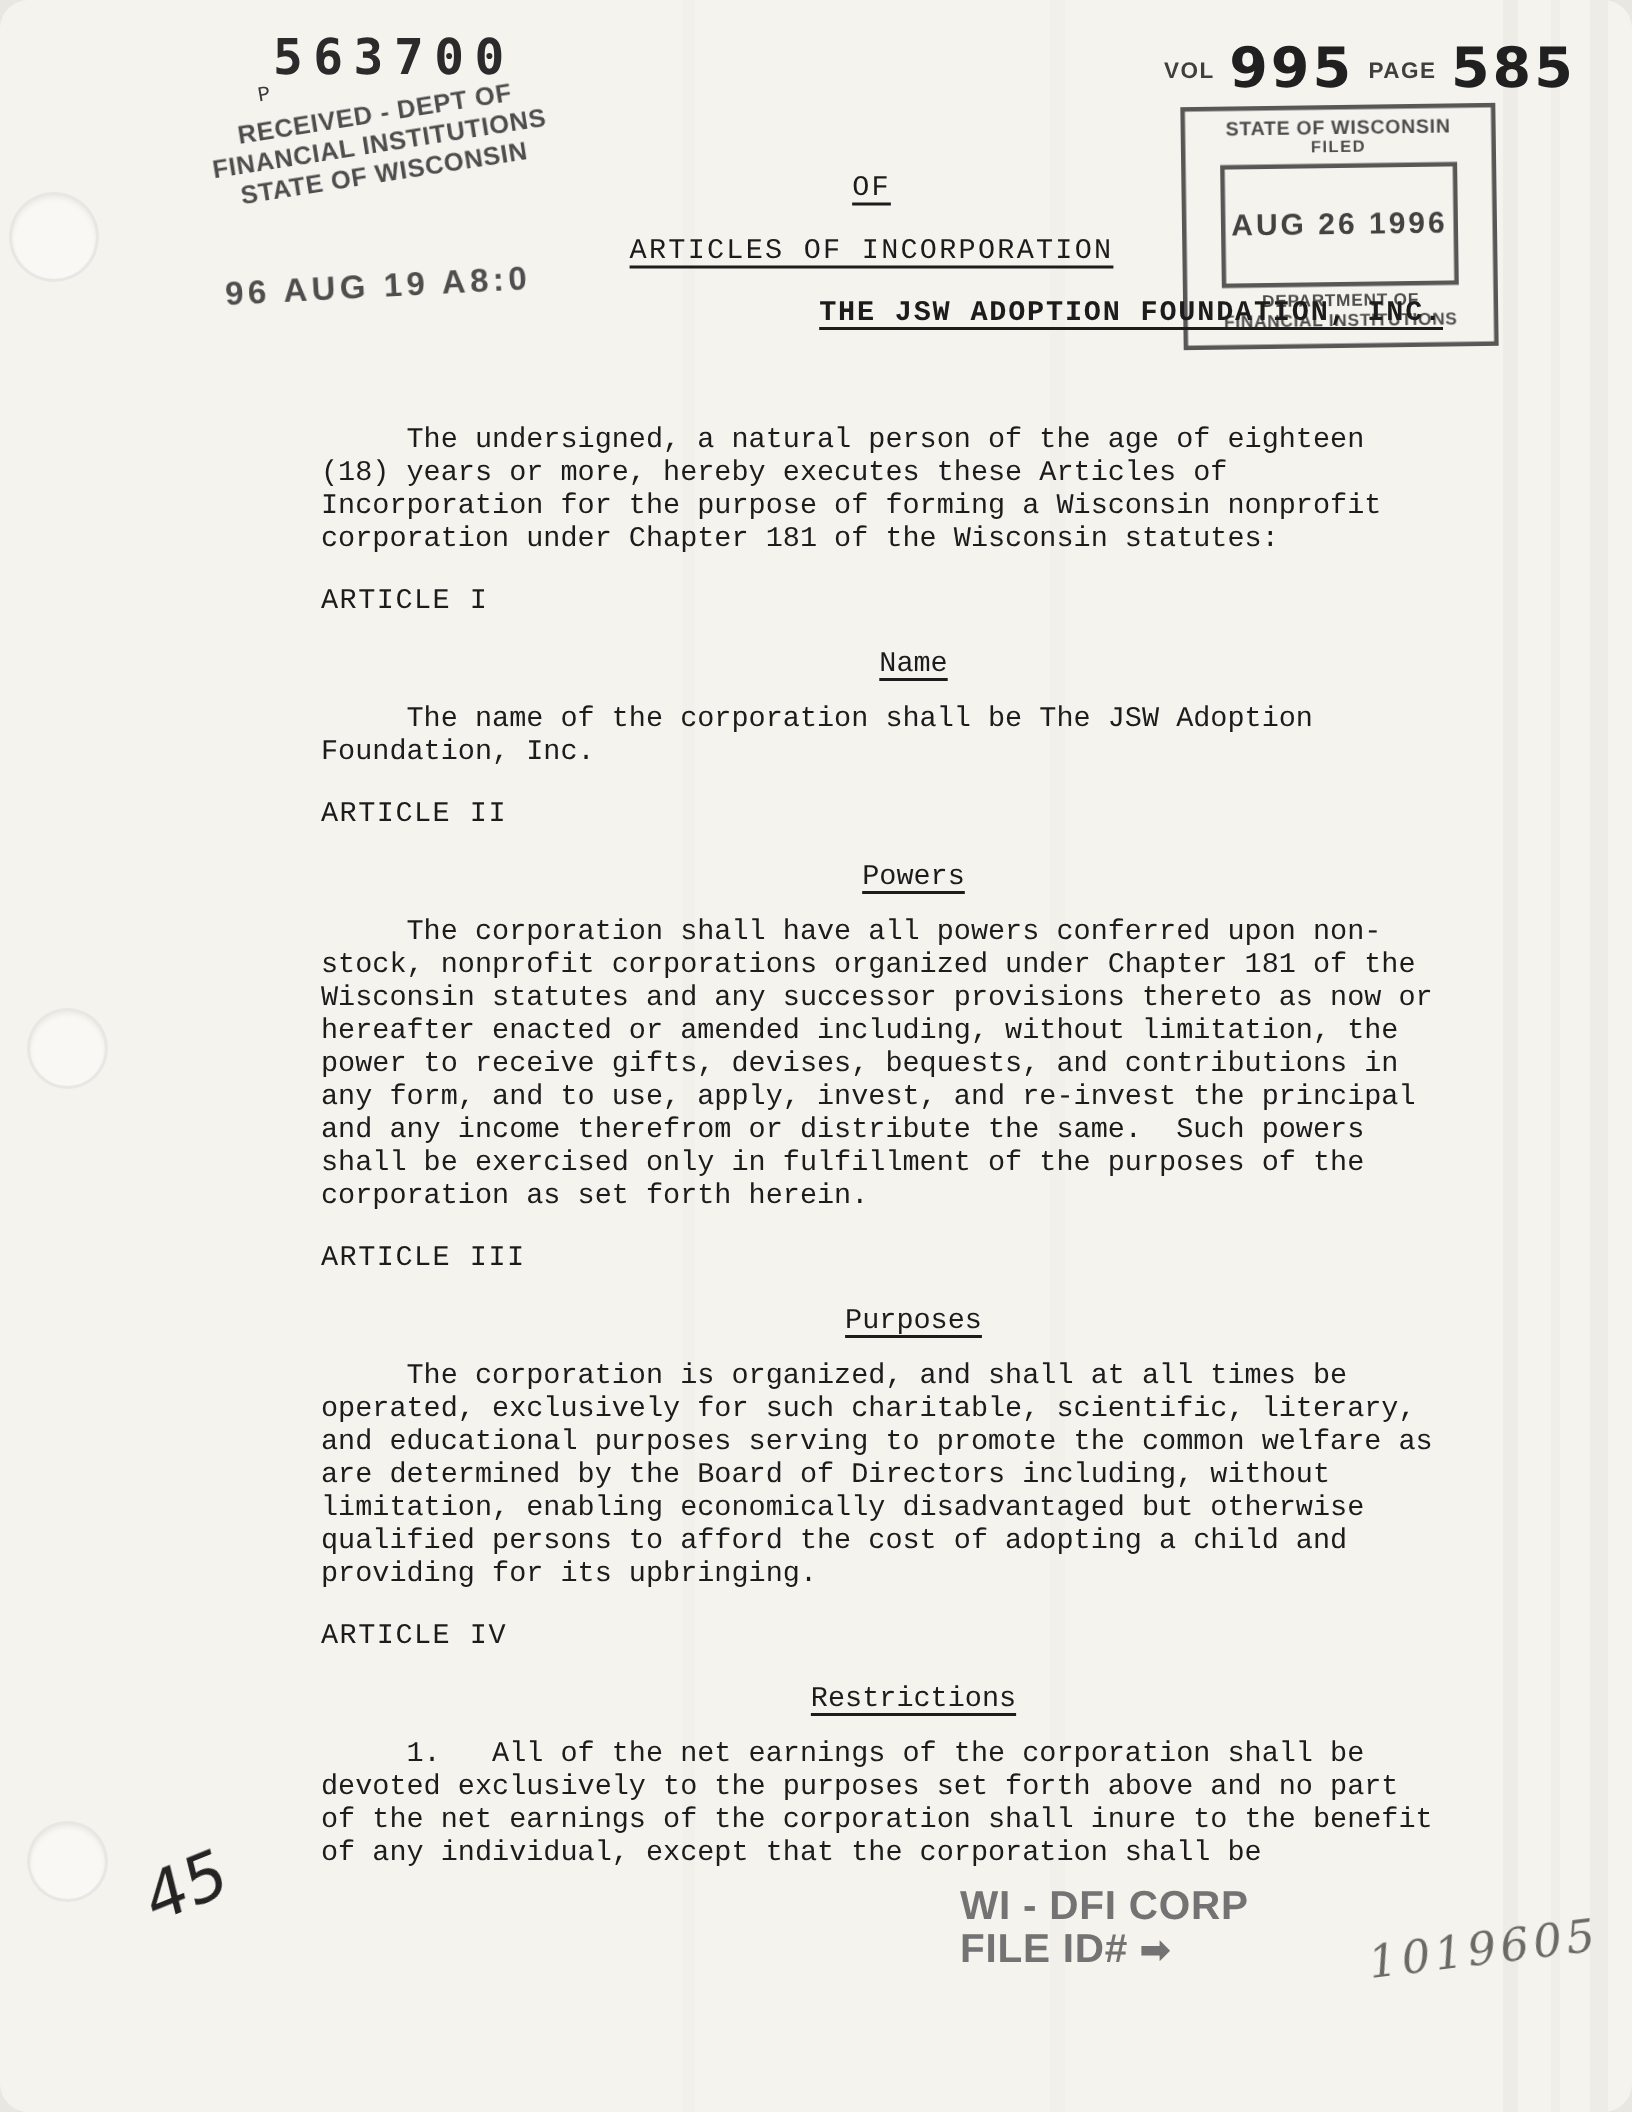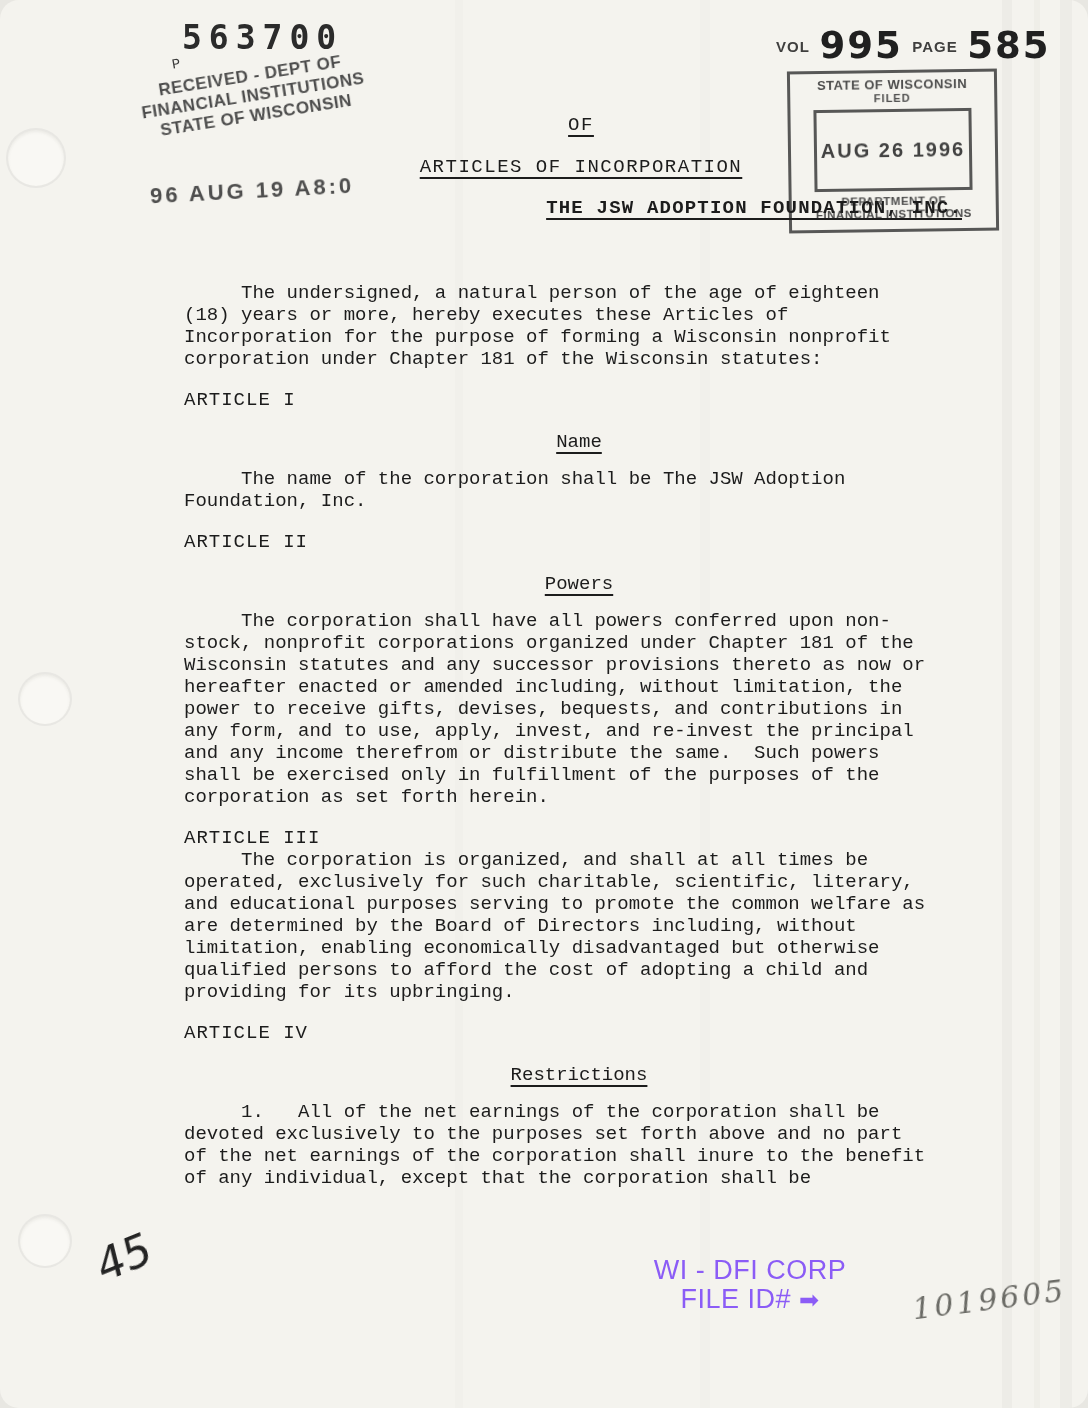--- a/index.html
+++ b/index.html
@@ -76,36 +76,36 @@
   .filed-box .l3{font-size:11.5px;font-weight:700;line-height:13px;letter-spacing:0.5px;}
 
   
   .title-block{position:absolute;left:200px;top:114px;width:762px;text-align:center;}
   .title-line{font-size:19px;font-weight:400;letter-spacing:1.5px;margin-bottom:19px;filter:blur(0.2px);}
   .title-line span{text-decoration:underline;text-underline-offset:5px;text-decoration-thickness:1.5px;}
   .title-line.t2{margin-bottom:20px;}
   .title-line.t3{text-align:right;padding-left:8px;letter-spacing:1.2px;font-weight:bold;}
 
   
-  .body-col{position:absolute;left:184px;top:282px;width:790px;}
+  .body-col{position:absolute;left:214px;top:282px;width:790px;}
   .para{white-space:pre;font-size:19px;line-height:22px;letter-spacing:0;filter:blur(0.2px);}
   .art-head{text-align:left;font-size:19px;margin-top:19px;letter-spacing:1px;filter:blur(0.2px);}
   .art-sub{text-align:center;font-size:19px;margin-top:20px;margin-bottom:15px;filter:blur(0.2px);}
   .art-sub span{text-decoration:underline;text-underline-offset:5px;text-decoration-thickness:1.5px;}
 
   
   .hw-left{
     position:absolute;left:96px;top:1232px;
     font-family:"DejaVu Sans", sans-serif;font-size:44px;color:#242424;
     transform:rotate(-22deg) skewX(-8deg);filter:blur(0.2px);
   }
   .file-stamp{
-    position:absolute;left:640px;top:1256px;width:220px;text-align:center;
-    font-family:"Liberation Sans", sans-serif;font-weight:400;
-    font-size:27px;line-height:29px;letter-spacing:0.5px;color:#8b5cf6;
+    position:absolute;left:640px;top:1256px;width:220px;
+    font-family:"Liberation Sans", sans-serif;font-weight:700;
+    font-size:27px;line-height:29px;letter-spacing:0.5px;color:#737373;
     filter:blur(0.25px);
   }
   .file-stamp .arrow{font-size:24px;}
   .hw-right{
     position:absolute;left:912px;top:1282px;
     font-family:"DejaVu Serif", serif;font-style:italic;
     font-size:30px;color:#6b6b66;letter-spacing:3px;
     transform:rotate(-7deg);filter:blur(0.3px);
   }
 </style>
@@ -173,20 +173,21 @@
 stock, nonprofit corporations organized under Chapter 181 of the
 Wisconsin statutes and any successor provisions thereto as now or
 hereafter enacted or amended including, without limitation, the
 power to receive gifts, devises, bequests, and contributions in
 any form, and to use, apply, invest, and re-invest the principal
 and any income therefrom or distribute the same.  Such powers
 shall be exercised only in fulfillment of the purposes of the
 corporation as set forth herein.</div>
 
     <div class="art-head">ARTICLE III</div>
+    <div class="art-sub"><span>Purposes</span></div>
     <div class="para">     The corporation is organized, and shall at all times be
 operated, exclusively for such charitable, scientific, literary,
 and educational purposes serving to promote the common welfare as
 are determined by the Board of Directors including, without
 limitation, enabling economically disadvantaged but otherwise
 qualified persons to afford the cost of adopting a child and
 providing for its upbringing.</div>
 
     <div class="art-head">ARTICLE IV</div>
     <div class="art-sub"><span>Restrictions</span></div>

